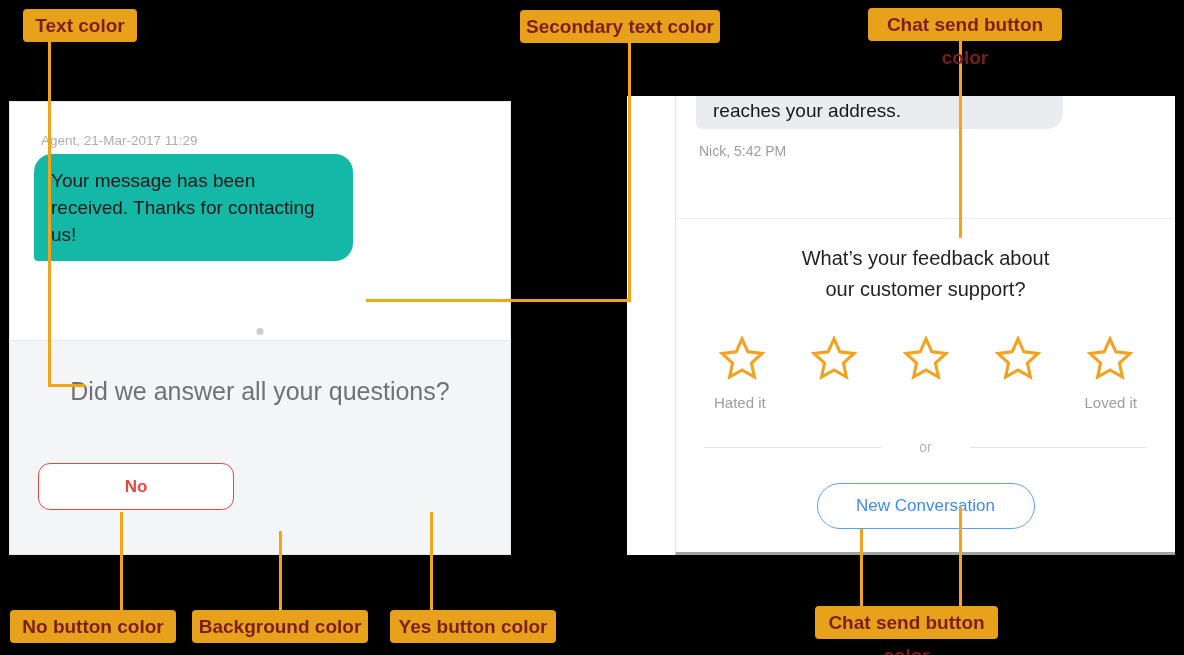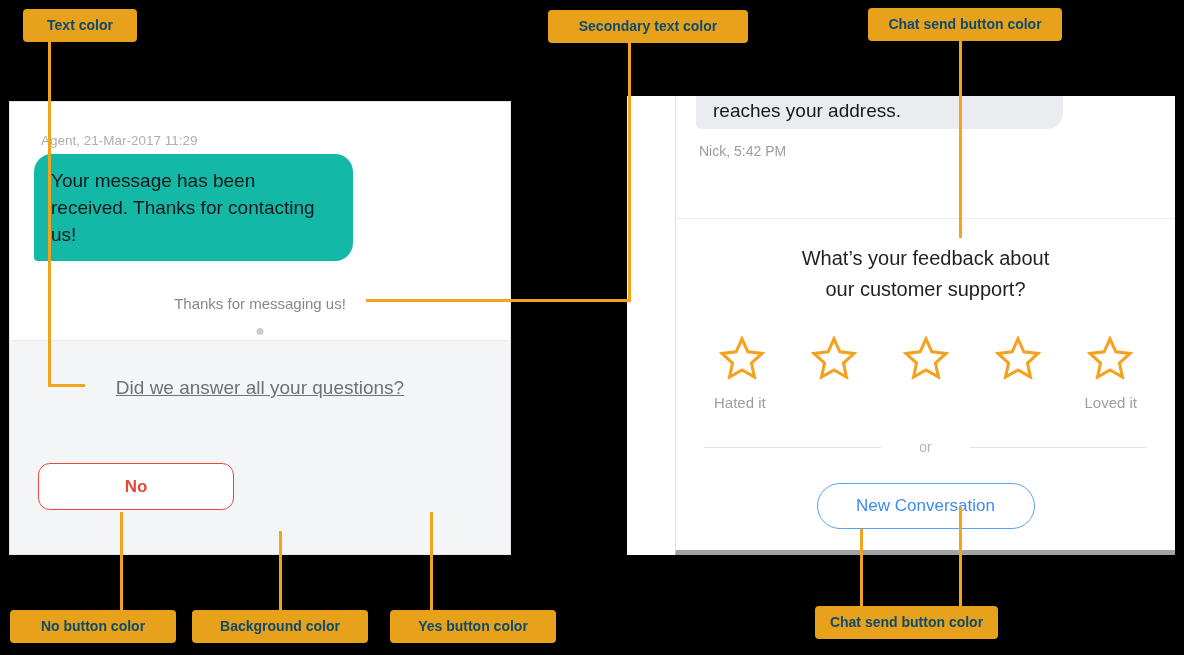--- a/index.html
+++ b/index.html
@@ -13,58 +13,58 @@
   .l-bubble{position:absolute;left:24px;top:52px;background:#14b8a6;
     border-radius:18px 18px 18px 4px;padding:13px 17px;max-width:285px;
     font-size:19px;line-height:27px;color:#17181a;}
   .l-secondary{position:absolute;left:0;right:0;top:193px;text-align:center;
     font-size:15px;color:#85888c;}
   .l-dot{position:absolute;left:50%;top:226px;width:7px;height:7px;border-radius:50%;
     background:#c9cbcd;transform:translateX(-50%);}
   .l-bottom{position:absolute;left:0;right:0;top:238px;bottom:0;
     background:#f4f5f7;border-top:1px solid #e7e8ea;}
   .l-question{position:absolute;top:36px;left:0;right:0;text-align:center;
-    font-size:19px;color:#6e7175;text-decoration:underline;}
+    font-size:25px;color:#6e7175;}
   .l-buttons{position:absolute;top:122px;left:28px;right:28px;display:flex;
     justify-content:space-between;}
   .l-buttons button{width:196px;height:47px;border-radius:12px;background:#fff;
     font-size:17px;font-weight:600;font-family:inherit;cursor:pointer;}
   .btn-no{border:1.5px solid #e8473d;color:#e8473d;}
   .btn-yes{border:1.5px solid #2b7ce2;color:#2b7ce2;}
 
   
   .right-outer{position:absolute;left:627px;top:96px;width:548px;height:459px;
     background:#fff;z-index:1;}
   .right-card{position:absolute;left:48px;top:0;right:0;bottom:0;
-    border-left:1px solid #dfe2e5;border-bottom:5px solid #a3a3a3;}
+    border-left:1px solid #dfe2e5;border-bottom:3px solid #a3a3a3;}
   .r-bubble{position:absolute;left:20px;top:0;width:367px;height:33px;
     background:#ebecf0;border-radius:0 0 16px 6px;box-sizing:border-box;
     font-size:19px;color:#17181a;line-height:29px;padding-left:17px;}
   .r-ts{position:absolute;left:23px;top:47px;font-size:14px;color:#9a9da1;}
   .r-divider{position:absolute;left:0;right:0;top:122px;border-top:1px solid #ededef;}
   .r-question{position:absolute;left:0;right:0;top:147px;text-align:center;
     font-size:20px;line-height:31px;color:#1e2023;font-weight:500;}
   .r-stars{position:absolute;left:0;right:0;top:240px;display:flex;
     justify-content:center;gap:46px;}
   .r-stars .star{width:46px;height:46px;cursor:pointer;}
   .r-star-labels{position:absolute;left:38px;right:38px;top:298px;display:flex;
     justify-content:space-between;font-size:15px;color:#9b9ea2;}
   .r-or{position:absolute;left:28px;right:28px;top:343px;height:16px;display:flex;
     align-items:center;gap:38px;font-size:14px;color:#b2b5b9;}
   .or-line{flex:1;height:1px;background:#e3e4e6;}
   .btn-newconv{position:absolute;top:387px;left:50%;transform:translateX(-50%);
     width:218px;height:46px;border:1.5px solid #57a0f2;border-radius:23px;
     background:#fff;color:#3e8bef;font-size:17px;font-family:inherit;cursor:pointer;}
 
   
-  .ann{position:absolute;z-index:6;background:#e7a11b;color:#0c4a6e;font-size:14px;
+  .ann{position:absolute;z-index:6;background:#e7a11b;color:#7f1d1d;font-size:19px;
     font-weight:600;border-radius:4px;height:33px;line-height:33px;text-align:center;
     box-sizing:border-box;}
   .ann-text-color{left:23px;top:9px;width:114px;}
-  .ann-secondary{left:548px;top:10px;width:200px;}
+  .ann-secondary{left:520px;top:10px;width:200px;}
   .ann-send-top{left:868px;top:8px;width:194px;}
   .ann-no{left:10px;top:610px;width:166px;}
   .ann-bg{left:192px;top:610px;width:176px;}
   .ann-yes{left:390px;top:610px;width:166px;}
   .ann-send-bottom{left:815px;top:606px;width:183px;}
 
   
   .ln{position:absolute;background:#f1a41c;z-index:5;}
   .ln1v{left:48px;top:40px;width:3px;height:347px;}
   .ln1h{left:48px;top:384px;width:37px;height:3px;}
@@ -80,21 +80,20 @@
 </head>
 <body>
 
 <div class="stage">
 
   <section class="left-card">
     <div class="l-ts">Agent, 21-Mar-2017 11:29</div>
     <div class="l-bubble">
       <span>Your message has been received. Thanks for contacting us!</span>
     </div>
-    <div class="l-secondary">Thanks for messaging us!</div>
     <div class="l-dot"></div>
     <div class="l-bottom">
       <div class="l-question">Did we answer all your questions?</div>
       <div class="l-buttons">
         <button class="btn-no">No</button>
       </div>
     </div>
   </section>
 
   <div class="right-outer">

